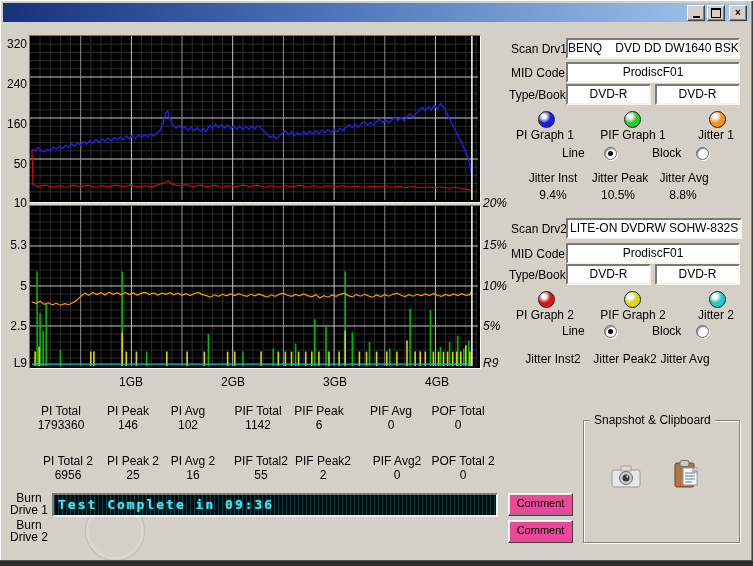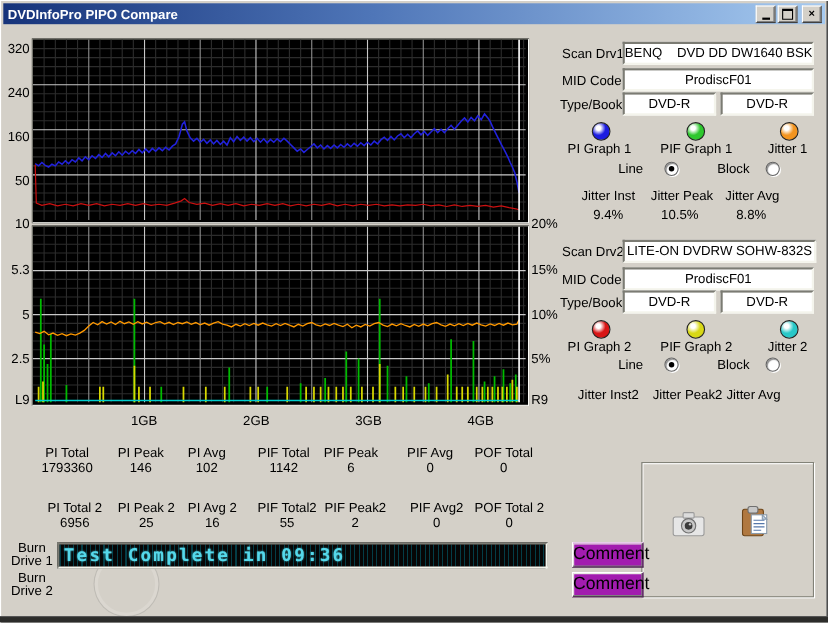--- a/index.html
+++ b/index.html
@@ -18,21 +18,21 @@
   .tbtn .minbar{width:7px;height:2px;background:#000;margin-top:7px;}
   .tbtn .maxbox{width:8px;height:7px;border:1px solid #000;border-top-width:2px;}
   .close{margin-left:2px;}
   
   .plot{position:absolute;left:29px;background:#000;border:1px solid;border-color:#74746c #fbfbf6 #fbfbf6 #74746c;}
   #plot-top{top:35px;width:450px;height:166px;}
   #plot-bottom{top:205px;width:450px;height:162px;}
   .plot svg{display:block;}
   .axlbl{position:absolute;font-size:12px;color:#000;}
   .axL{width:26px;text-align:right;left:1px;}
-  .axR{left:483px;text-align:left;width:30px;}
+  .axR{left:483px;text-align:left;width:30px;font-style:italic;}
   .xtick{position:absolute;top:375px;width:40px;text-align:center;}
   
   .stat{position:absolute;width:92px;text-align:center;}
   
   .rlabel{position:absolute;}
   .fbox{position:absolute;left:566px;width:170px;height:17px;background:#fff;
         border:2px solid;border-color:#7b7b73 #f4f4ec #f4f4ec #7b7b73;
         text-align:center;line-height:17px;overflow:hidden;white-space:pre;}
   .fbox.leftal{text-align:left;padding-left:2px;}
   .tbox1{left:566px;width:81px;}
@@ -45,40 +45,39 @@
   .jlbl,.jval{position:absolute;width:80px;text-align:center;}
   
   .group{position:absolute;left:583px;top:420px;width:155px;height:121px;
          border:1px solid #828278;box-shadow:1px 1px 0 #fff, inset 1px 1px 0 #fff;}
   .grouptitle{position:absolute;left:590px;top:413px;background:#d4d0c8;padding:0 4px;}
   .iconbtn{position:absolute;cursor:pointer;}
   
   .burnlbl{position:absolute;left:6px;width:46px;text-align:center;}
   .lcd{position:absolute;left:52px;width:438px;height:20px;background:#060606;
        border:2px solid;border-color:#7b7b73 #f4f4ec #f4f4ec #7b7b73;
-       color:#55d8ea;font-family:"DejaVu Sans Mono",monospace;font-size:16px;font-weight:bold;
+       color:#55d8ea;font-family:"DejaVu Sans Mono",monospace;font-size:13px;font-weight:bold;
        letter-spacing:2px;line-height:20px;padding-left:4px;overflow:hidden;white-space:nowrap;
        background-image:repeating-linear-gradient(90deg,rgba(0,150,175,.38) 0 1px,rgba(0,0,0,0) 1px 4px);
        text-shadow:0 0 2px rgba(80,220,240,.8);}
-  .cbtn{position:absolute;left:520px;width:63px;height:21px;background:#a21caf;
+  .cbtn{position:absolute;left:508px;width:63px;height:21px;background:#ec4899;
         border:1px solid;border-color:#fff #404040 #404040 #fff;box-shadow:inset -1px -1px 0 #808080, inset 1px 1px 0 #e8e8e2;
-        text-align:center;line-height:19px;font-size:16px;}
+        text-align:center;line-height:19px;font-size:11px;}
   .watermark{position:absolute;left:3px;top:541px;font-size:20px;font-weight:bold;
              color:rgba(255,255,255,.38);text-shadow:1px 1px 1px rgba(60,60,60,.45);letter-spacing:1px;}
   .disc{position:absolute;left:86px;top:502px;width:52px;height:52px;border-radius:50%;
         border:3px solid rgba(255,255,255,.22);box-shadow:0 0 0 1px rgba(90,90,90,.25);opacity:.7;}
   .botband{position:absolute;left:0;bottom:0;width:100%;height:5px;background:#2c2c2a;border-top:1px solid #555;}
 </style>
 </head>
 <body>
 
 <div id="win">
 
   <div class="titlebar">
-    <span class="title">DVDInfoPro PIPO Compare</span>
     <div class="tbtns">
       <div class="tbtn">
           <span class="minbar"></span>
         </div>
       <div class="tbtn">
           <span class="maxbox"></span>
         </div>
       <div class="tbtn close">×</div>
     </div>
   </div>
@@ -384,20 +383,21 @@
   <span class="rlabel" style="left:562px;top:324px">Line</span>
   <span class="radio on" style="left:604px;top:325px"></span>
   <span class="rlabel" style="left:652px;top:324px">Block</span>
   <span class="radio" style="left:696px;top:325px"></span>
 
   <span class="jlbl" style="left:513px;top:352px">Jitter Inst2</span>
   <span class="jlbl" style="left:585px;top:352px">Jitter Peak2</span>
   <span class="jlbl" style="left:645px;top:352px">Jitter Avg</span>
 
   <div class="group"></div>
+  <span class="grouptitle">Snapshot &amp; Clipboard</span>
   <div class="iconbtn" style="left:610px;top:463px">
     <svg width="32" height="26">
       <rect x="2" y="7" width="28" height="17" rx="2" fill="#e6e6e6" stroke="#9a9a9a"></rect>
       <rect x="11" y="3" width="10" height="5" rx="1" fill="#dcdcdc" stroke="#9a9a9a"></rect>
       <circle cx="16" cy="15" r="6.5" fill="#c8c8c8" stroke="#707070"></circle>
       <circle cx="16" cy="15" r="3.5" fill="#3a3a3a"></circle>
       <circle cx="17.3" cy="13.7" r="1.1" fill="#cfcfcf"></circle>
     </svg>
   </div>
   <div class="iconbtn" style="left:671px;top:459px">

